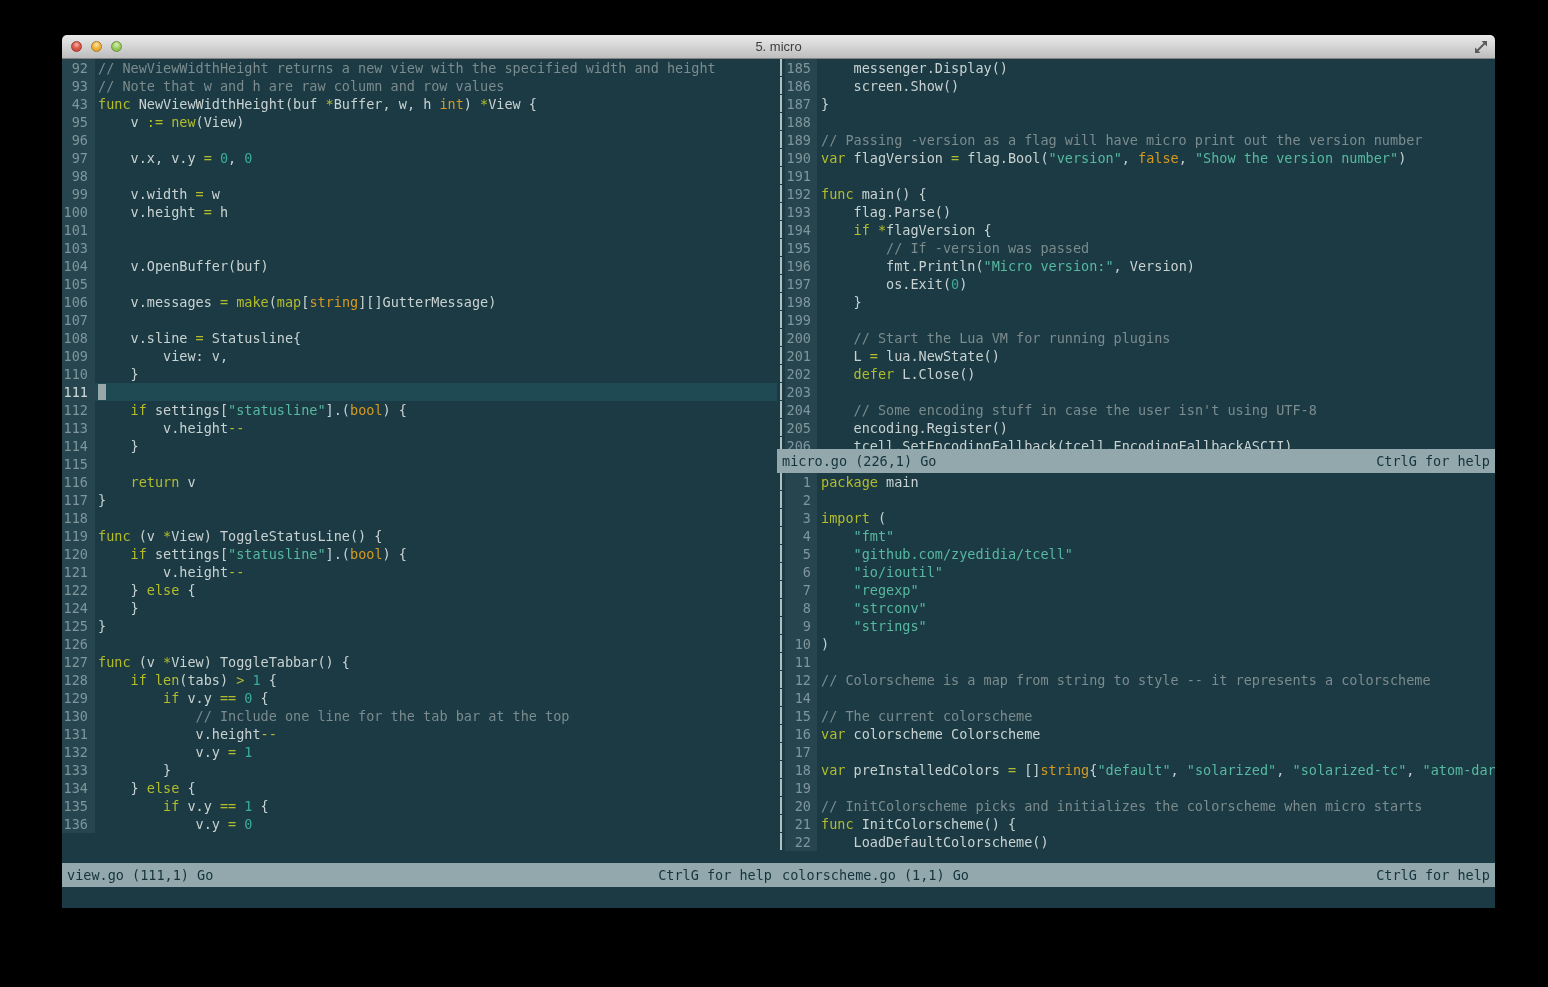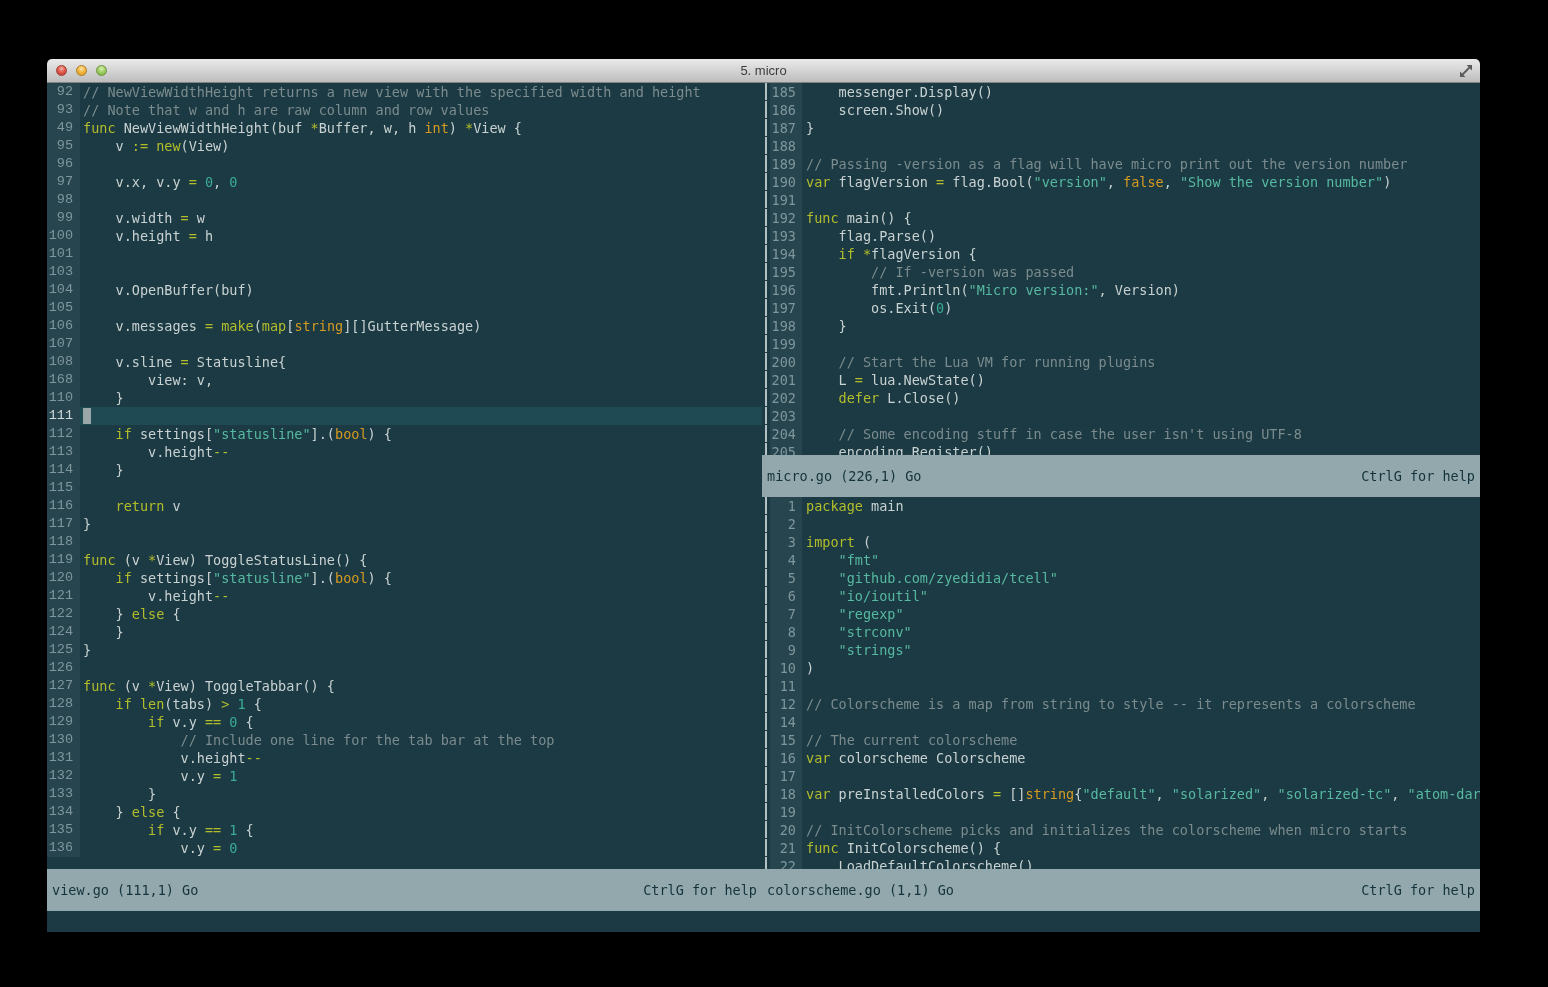--- a/index.html
+++ b/index.html
@@ -1,18 +1,18 @@
 <!DOCTYPE html>
 <html style="--bg: #1b3a43; --gutter_bg: #27454e; --active: #1f4a53; --linenum: #7e969c; --linenum_active: #cfd9d9; --status_bg: #92a8ac; --status_fg: #15333c; --divider: #b2c0c2; --cursor: #9aa7a8; --k: #b3bd2b; --t: #d59a21; --s: #57b9a1; --n: #3bad95; --p: #c9d2d2; --c: #7b8b8e;"><head>
 <meta charset="utf-8">
 <style>
   html,body{margin:0;padding:0;background:#000;width:1548px;height:987px;overflow:hidden;}
   .screen{position:relative;width:1548px;height:987px;background:#000;}
-  .window{position:absolute;left:47px;top:35px;width:1433px;height:908px;
-          border-radius:5px 5px 4px 4px;overflow:hidden;box-shadow:0 10px 30px rgba(0,0,0,.6);margin-top:24px;}
+  .window{position:absolute;left:62px;top:35px;width:1433px;height:908px;
+          border-radius:5px 5px 4px 4px;overflow:hidden;box-shadow:0 10px 30px rgba(0,0,0,.6);}
   
   .titlebar{position:relative;height:23px;background:linear-gradient(#eaeaea,#d2d2d2 55%,#bdbdbd);
             border-bottom:1px solid #838383;font-family:"Liberation Sans",sans-serif;}
   .title{position:absolute;left:0;right:0;top:0;height:23px;line-height:23px;text-align:center;
          font-size:13px;color:#3d3d3d;}
   .traffic{position:absolute;left:9px;top:0;height:23px;display:flex;align-items:center;gap:9px;}
   .light{width:11px;height:11px;border-radius:50%;display:inline-block;box-sizing:border-box;}
   .light.red{background:radial-gradient(circle at 50% 30%,#f6b3ab 0%,#dd5c4e 45%,#c23b2e 100%);border:1px solid #a33a30;}
   .light.yellow{background:radial-gradient(circle at 50% 30%,#fce5a9 0%,#efb23b 50%,#d99b27 100%);border:1px solid #ad7d21;}
   .light.green{background:radial-gradient(circle at 50% 30%,#d9eeb2 0%,#9ccd5f 50%,#79ad3c 100%);border:1px solid #6d9440;}
@@ -24,31 +24,31 @@
   .col{display:flex;flex-direction:column;overflow:hidden;}
   .col.left{width:715px;}
   .col.right{width:718px;justify-content:flex-end;}
   .codearea{overflow:hidden;}
   .col.left .codearea{height:810px;}
   .col.right .codearea{height:396px;}
   .row{display:flex;height:18px;line-height:18px;white-space:pre;}
   .divcell{flex:none;width:8px;display:flex;justify-content:center;}
   .divcell i{width:2px;height:17px;background:var(--divider);margin-top:0;}
   .gutter{flex:none;text-align:right;color:var(--linenum);background:var(--gutter_bg);}
-  .col.left .gutter{width:26px;padding-right:7px;font-family:Liberation Mono, monospace;}
+  .col.left .gutter{width:26px;padding-right:7px;}
   .col.right .gutter{width:26px;padding-right:6px;}
   .code{flex:1;overflow:hidden;color:var(--p);padding-left:4px;}
   .col.left .code{padding-left:3px;}
   .row.active .code{background:var(--active);}
   .row.active .gutter{color:var(--linenum_active);}
   .cursor{display:inline-block;width:8px;height:16px;background:var(--cursor);vertical-align:-3px;}
   .tok-k{color:var(--k);} .tok-t{color:var(--t);} .tok-s{color:var(--s);}
   .tok-n{color:var(--n);} .tok-p{color:var(--p);} .tok-c{color:var(--c);}
   .statusbar{height:18px;line-height:18px;background:var(--status_bg);color:var(--status_fg);
-             display:flex;justify-content:space-between;padding:12px 5px;flex:none;overflow:hidden;}
+             display:flex;justify-content:space-between;padding:3px 5px;flex:none;overflow:hidden;}
   .commandline{height:21px;background:var(--bg);}
 </style>
 </head>
 <body>
 
 <div class="screen">
   <div class="window">
     <div class="titlebar">
       <div class="traffic">
         <span class="light red"></span>
@@ -64,35 +64,35 @@
         </svg>
       </div>
     </div>
 
     <div class="content">
       <div class="cols">
         <div class="col left">
           <div class="codearea">
               <div class="row"><span class="gutter">92</span><span class="code"><span class="tok-c">// NewViewWidthHeight returns a new view with the specified width and height</span></span></div>
               <div class="row"><span class="gutter">93</span><span class="code"><span class="tok-c">// Note that w and h are raw column and row values</span></span></div>
-              <div class="row"><span class="gutter">49</span><span class="code"><span class="tok-k">func</span><span class="tok-p"> NewViewWidthHeight(buf </span><span class="tok-k">*</span><span class="tok-p">Buffer, w, h </span><span class="tok-t">int</span><span class="tok-p">) </span><span class="tok-k">*</span><span class="tok-p">View {</span></span></div>
+              <div class="row"><span class="gutter">43</span><span class="code"><span class="tok-k">func</span><span class="tok-p"> NewViewWidthHeight(buf </span><span class="tok-k">*</span><span class="tok-p">Buffer, w, h </span><span class="tok-t">int</span><span class="tok-p">) </span><span class="tok-k">*</span><span class="tok-p">View {</span></span></div>
               <div class="row"><span class="gutter">95</span><span class="code"><span class="tok-p">    v </span><span class="tok-k">:=</span><span class="tok-p"> </span><span class="tok-k">new</span><span class="tok-p">(View)</span></span></div>
               <div class="row"><span class="gutter">96</span><span class="code"></span></div>
               <div class="row"><span class="gutter">97</span><span class="code"><span class="tok-p">    v.x, v.y </span><span class="tok-k">=</span><span class="tok-p"> </span><span class="tok-n">0</span><span class="tok-p">, </span><span class="tok-n">0</span></span></div>
               <div class="row"><span class="gutter">98</span><span class="code"></span></div>
               <div class="row"><span class="gutter">99</span><span class="code"><span class="tok-p">    v.width </span><span class="tok-k">=</span><span class="tok-p"> w</span></span></div>
               <div class="row"><span class="gutter">100</span><span class="code"><span class="tok-p">    v.height </span><span class="tok-k">=</span><span class="tok-p"> h</span></span></div>
               <div class="row"><span class="gutter">101</span><span class="code"></span></div>
               <div class="row"><span class="gutter">103</span><span class="code"></span></div>
               <div class="row"><span class="gutter">104</span><span class="code"><span class="tok-p">    v.OpenBuffer(buf)</span></span></div>
               <div class="row"><span class="gutter">105</span><span class="code"></span></div>
               <div class="row"><span class="gutter">106</span><span class="code"><span class="tok-p">    v.messages </span><span class="tok-k">=</span><span class="tok-p"> </span><span class="tok-k">make</span><span class="tok-p">(</span><span class="tok-k">map</span><span class="tok-p">[</span><span class="tok-t">string</span><span class="tok-p">][]GutterMessage)</span></span></div>
               <div class="row"><span class="gutter">107</span><span class="code"></span></div>
               <div class="row"><span class="gutter">108</span><span class="code"><span class="tok-p">    v.sline </span><span class="tok-k">=</span><span class="tok-p"> Statusline{</span></span></div>
-              <div class="row"><span class="gutter">168</span><span class="code"><span class="tok-p">        view: v,</span></span></div>
+              <div class="row"><span class="gutter">109</span><span class="code"><span class="tok-p">        view: v,</span></span></div>
               <div class="row"><span class="gutter">110</span><span class="code"><span class="tok-p">    }</span></span></div>
               <div class="row active"><span class="gutter">111</span><span class="code"><span class="cursor"></span></span></div>
               <div class="row"><span class="gutter">112</span><span class="code"><span class="tok-p">    </span><span class="tok-k">if</span><span class="tok-p"> settings[</span><span class="tok-s">"statusline"</span><span class="tok-p">].(</span><span class="tok-t">bool</span><span class="tok-p">) {</span></span></div>
               <div class="row"><span class="gutter">113</span><span class="code"><span class="tok-p">        v.height</span><span class="tok-k">--</span></span></div>
               <div class="row"><span class="gutter">114</span><span class="code"><span class="tok-p">    }</span></span></div>
               <div class="row"><span class="gutter">115</span><span class="code"></span></div>
               <div class="row"><span class="gutter">116</span><span class="code"><span class="tok-p">    </span><span class="tok-k">return</span><span class="tok-p"> v</span></span></div>
               <div class="row"><span class="gutter">117</span><span class="code"><span class="tok-p">}</span></span></div>
               <div class="row"><span class="gutter">118</span><span class="code"></span></div>
               <div class="row"><span class="gutter">119</span><span class="code"><span class="tok-k">func</span><span class="tok-p"> (v </span><span class="tok-k">*</span><span class="tok-p">View) ToggleStatusLine() {</span></span></div>

